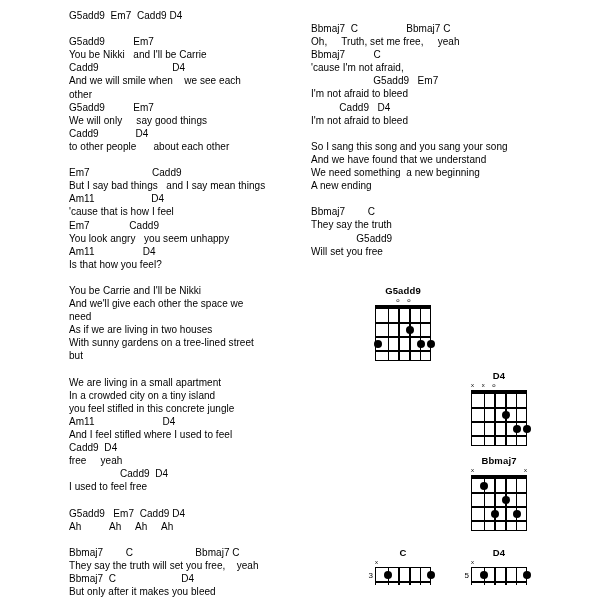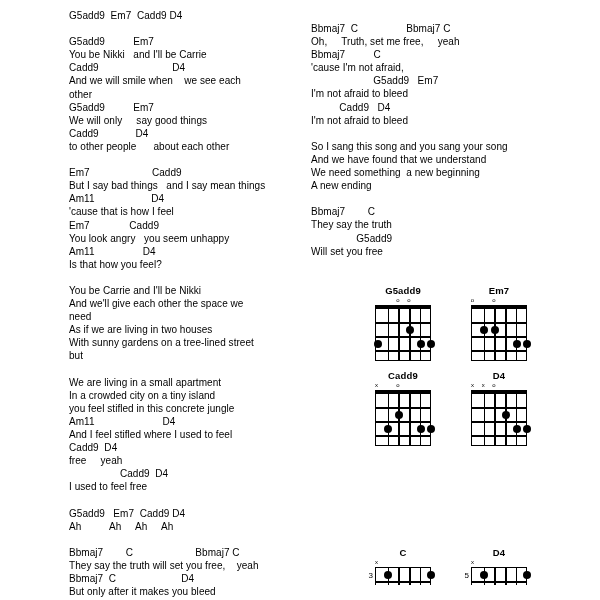--- a/index.html
+++ b/index.html
@@ -175,62 +175,22 @@
             <div class="str" style="left: 44.6px;"></div>
             <div class="fret" style="top: 14px;"></div>
             <div class="fret" style="top: 28px;"></div>
             <div class="fret" style="top: 42px;"></div>
             <div class="dot" style="left: 1.5px; top: 35px;"></div>
             <div class="dot" style="left: 33.8px; top: 21px;"></div>
             <div class="dot" style="left: 44.6px; top: 35px;"></div>
             <div class="dot" style="left: 54.5px; top: 35px;"></div>
           </div>
         </div>
-        <div class="dg c2">
-          <div class="dg-name">Em7</div>
-          <div class="dg-marks">
-            <span style="left: 1.5px;">o</span>
-            <span style="left: 23px;">o</span>
-          </div>
-          <div class="dg-board nut">
-            <div class="str" style="left: 12.2px;"></div>
-            <div class="str" style="left: 23px;"></div>
-            <div class="str" style="left: 33.8px;"></div>
-            <div class="str" style="left: 44.6px;"></div>
-            <div class="fret" style="top: 14px;"></div>
-            <div class="fret" style="top: 28px;"></div>
-            <div class="fret" style="top: 42px;"></div>
-            <div class="dot" style="left: 12.2px; top: 21px;"></div>
-            <div class="dot" style="left: 23px; top: 21px;"></div>
-            <div class="dot" style="left: 44.6px; top: 35px;"></div>
-            <div class="dot" style="left: 54.5px; top: 35px;"></div>
-          </div>
-        </div>
       </div>
       <div class="dgrow r2">
-        <div class="dg c1">
-          <div class="dg-name">Cadd9</div>
-          <div class="dg-marks">
-            <span style="left: 1.5px;">x</span>
-            <span style="left: 23px;">o</span>
-          </div>
-          <div class="dg-board nut">
-            <div class="str" style="left: 12.2px;"></div>
-            <div class="str" style="left: 23px;"></div>
-            <div class="str" style="left: 33.8px;"></div>
-            <div class="str" style="left: 44.6px;"></div>
-            <div class="fret" style="top: 14px;"></div>
-            <div class="fret" style="top: 28px;"></div>
-            <div class="fret" style="top: 42px;"></div>
-            <div class="dot" style="left: 12.2px; top: 35px;"></div>
-            <div class="dot" style="left: 23px; top: 21px;"></div>
-            <div class="dot" style="left: 44.6px; top: 35px;"></div>
-            <div class="dot" style="left: 54.5px; top: 35px;"></div>
-          </div>
-        </div>
         <div class="dg c2">
           <div class="dg-name">D4</div>
           <div class="dg-marks">
             <span style="left: 1.5px;">x</span>
             <span style="left: 12.2px;">x</span>
             <span style="left: 23px;">o</span>
           </div>
           <div class="dg-board nut">
             <div class="str" style="left: 12.2px;"></div>
             <div class="str" style="left: 23px;"></div>
@@ -239,20 +199,40 @@
             <div class="fret" style="top: 14px;"></div>
             <div class="fret" style="top: 28px;"></div>
             <div class="fret" style="top: 42px;"></div>
             <div class="dot" style="left: 33.8px; top: 21px;"></div>
             <div class="dot" style="left: 44.6px; top: 35px;"></div>
             <div class="dot" style="left: 54.5px; top: 35px;"></div>
           </div>
         </div>
       </div>
       <div class="dgrow r3">
+        <div class="dg c2">
+          <div class="dg-name">Bbmaj7</div>
+          <div class="dg-marks">
+            <span style="left: 1.5px;">x</span>
+            <span style="left: 54.5px;">x</span>
+          </div>
+          <div class="dg-board nut">
+            <div class="str" style="left: 12.2px;"></div>
+            <div class="str" style="left: 23px;"></div>
+            <div class="str" style="left: 33.8px;"></div>
+            <div class="str" style="left: 44.6px;"></div>
+            <div class="fret" style="top: 14px;"></div>
+            <div class="fret" style="top: 28px;"></div>
+            <div class="fret" style="top: 42px;"></div>
+            <div class="dot" style="left: 12.2px; top: 7px;"></div>
+            <div class="dot" style="left: 23px; top: 35px;"></div>
+            <div class="dot" style="left: 33.8px; top: 21px;"></div>
+            <div class="dot" style="left: 44.6px; top: 35px;"></div>
+          </div>
+        </div>
       </div>
       <div class="dgrow r4">
         <div class="dg c1">
           <div class="dg-name">C</div>
           <div class="dg-marks">
             <span style="left: 1.5px;">x</span>
           </div>
           <div class="dg-basefret" style="top: 23px;">3</div>
           <div class="dg-board barre-open clipped">
             <div class="str" style="left: 12.2px;"></div>

